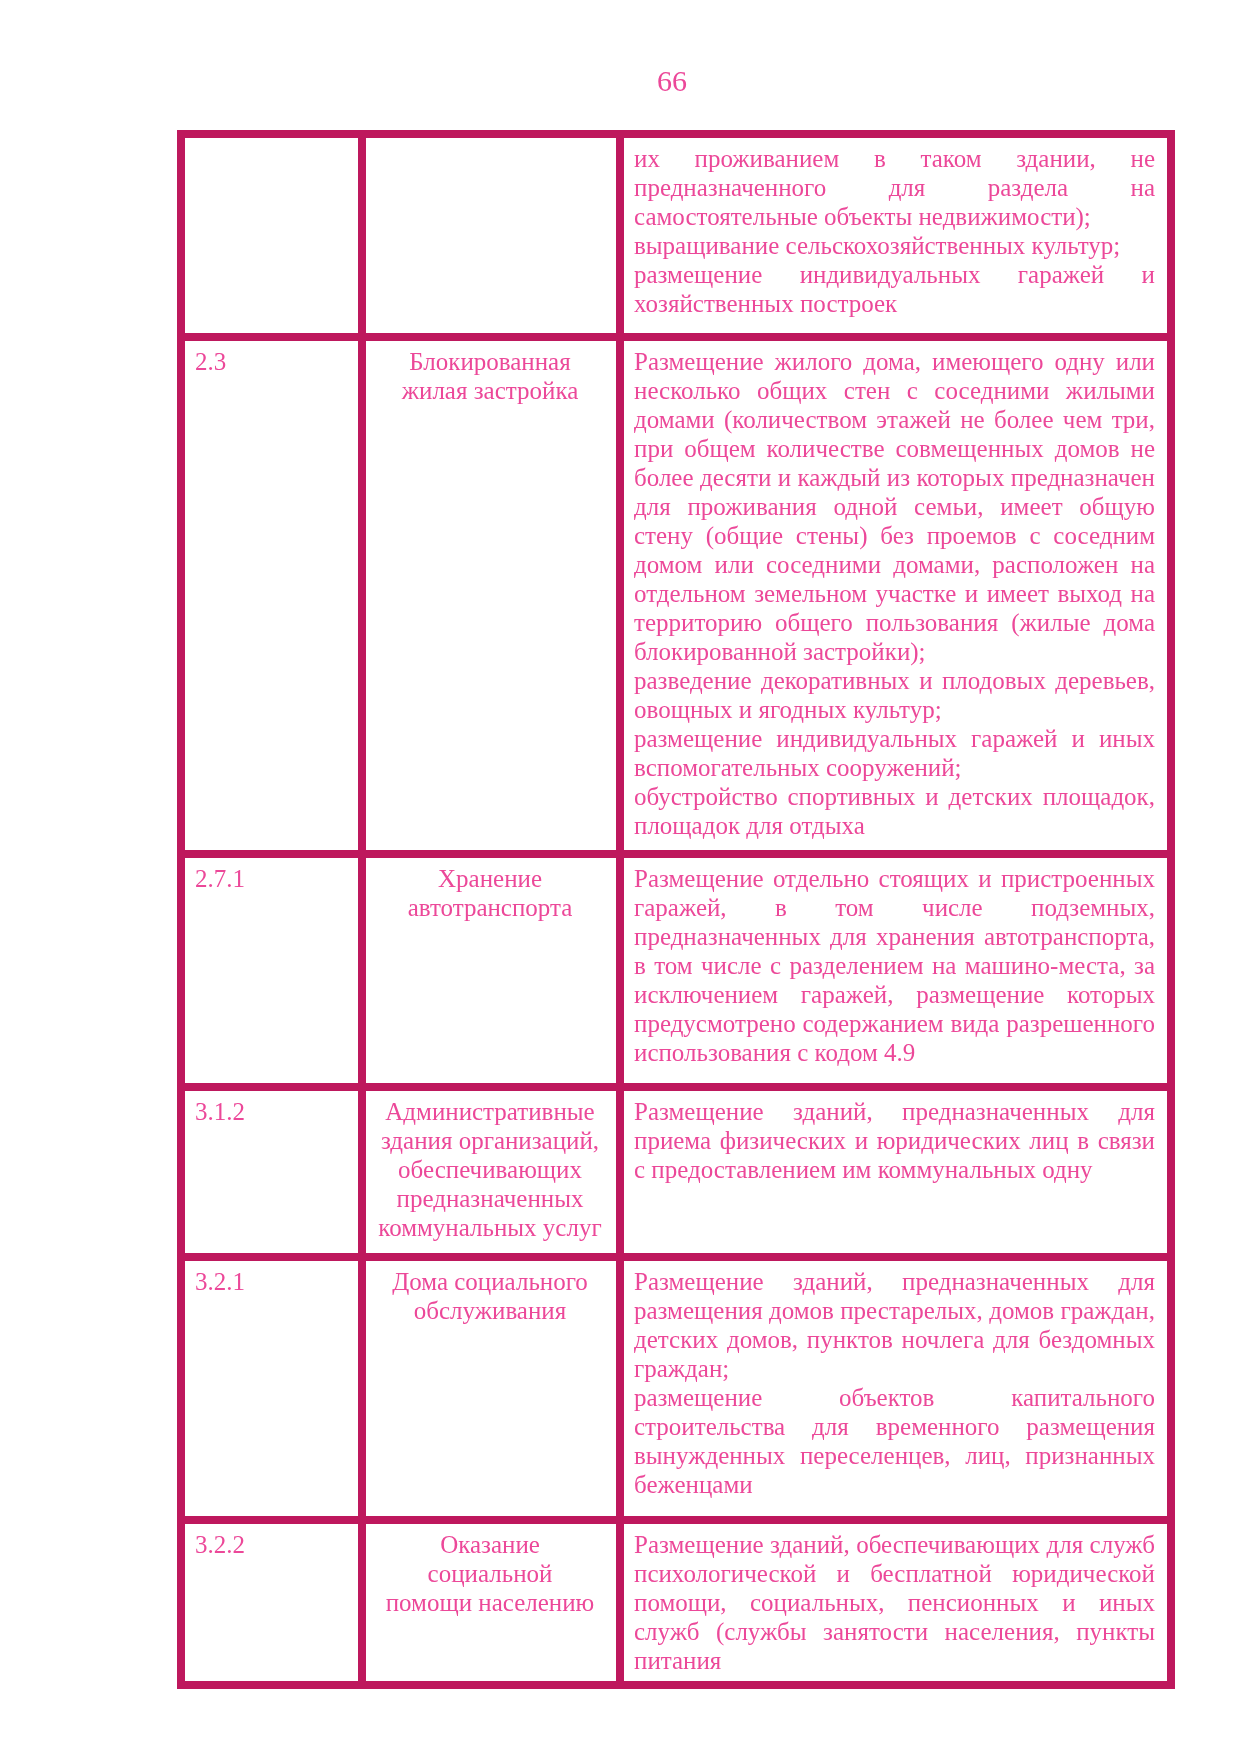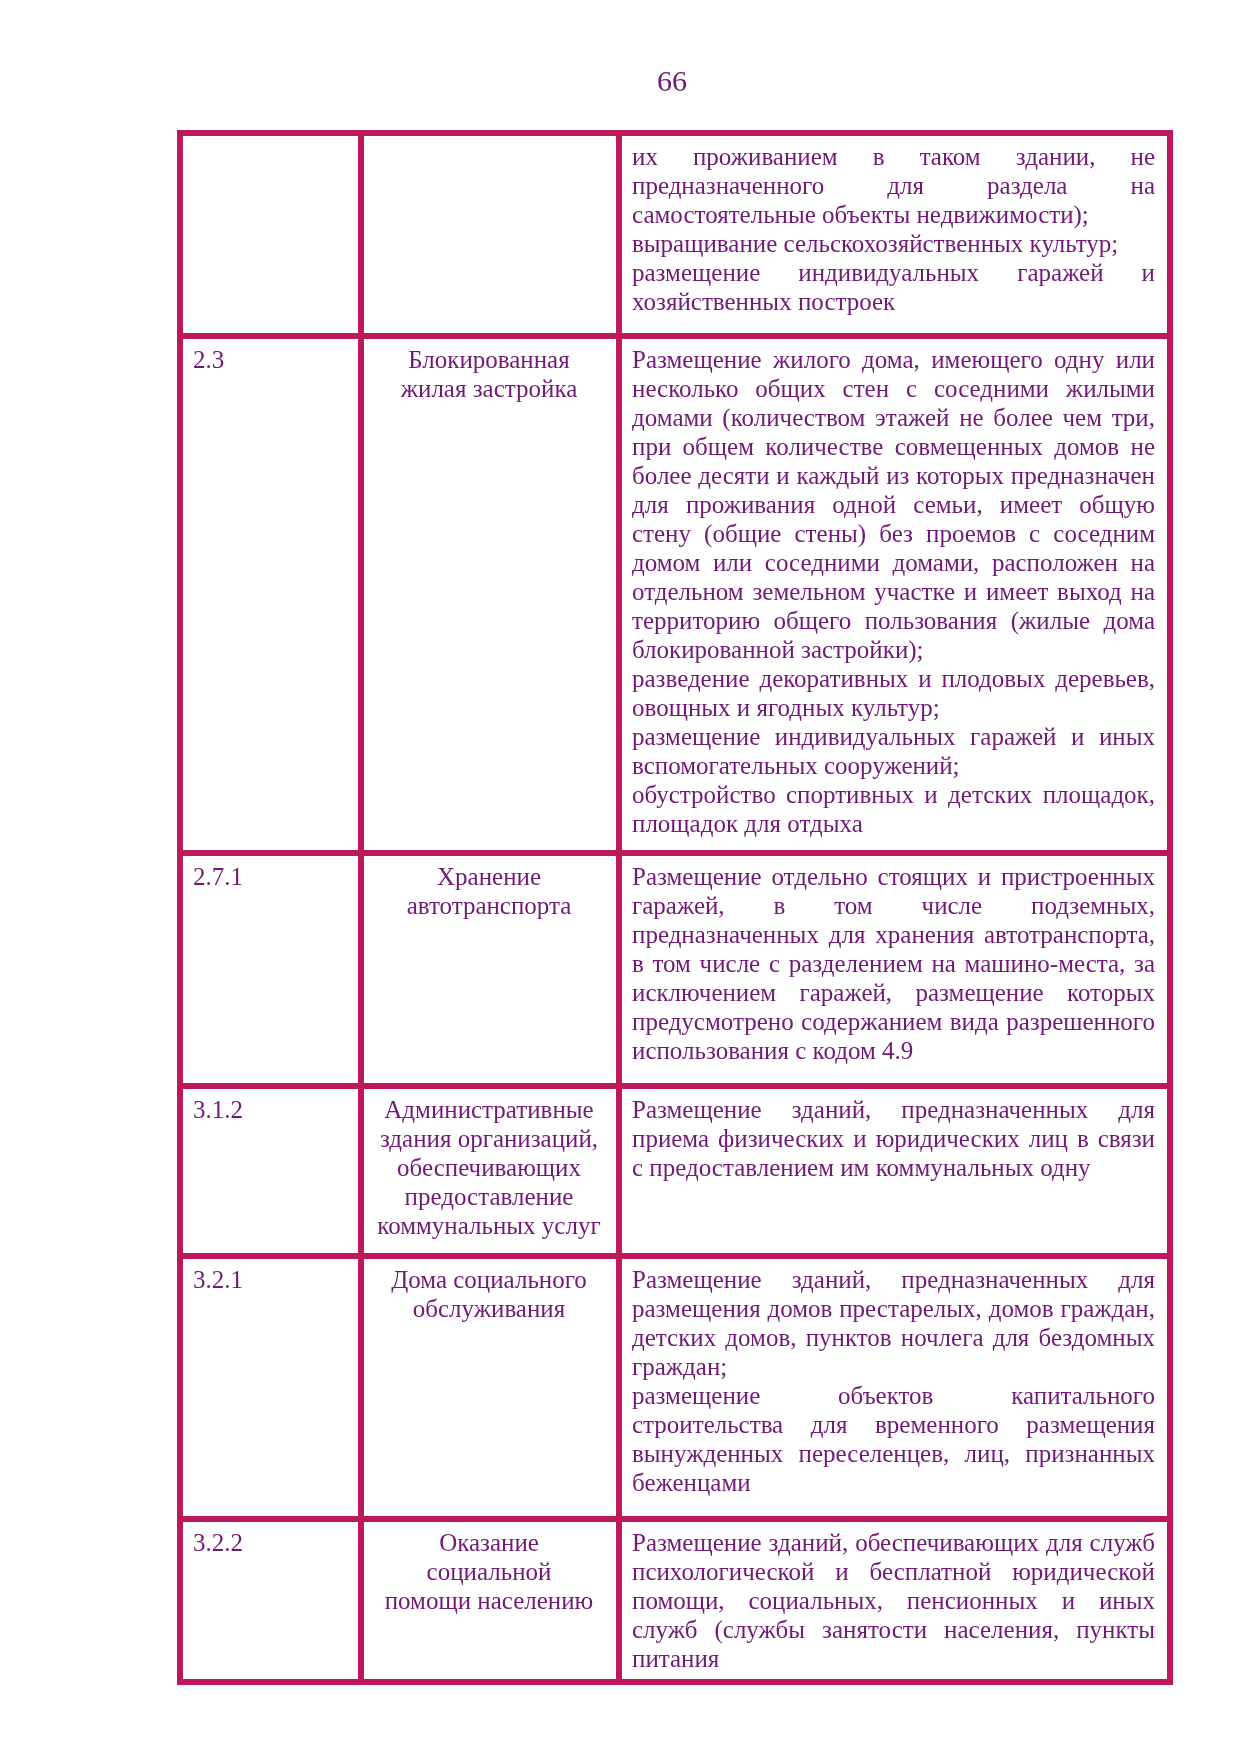--- a/index.html
+++ b/index.html
@@ -5,21 +5,21 @@
   html, body {
     margin: 0;
     padding: 0;
     background: #ffffff;
   }
   .page {
     position: relative;
     width: 1240px;
     height: 1746px;
     background: #ffffff;
-    color: #701a75;
+    color: #ec4899;
     font-family: "Liberation Serif", "DejaVu Serif", serif;
     overflow: hidden;
   }
   .page-number {
     position: absolute;
     left: 177px;
     top: 64px;
     width: 990px;
     text-align: center;
     font-size: 30px;
@@ -27,21 +27,21 @@
   }
   table.land-use {
     position: absolute;
     left: 177px;
     top: 130px;
     width: 990px;
     border-collapse: collapse;
     table-layout: fixed;
   }
   table.land-use td {
-    border: 6px solid #be185d;
+    border: 8px solid #be185d;
     vertical-align: top;
     font-size: 25px;
     line-height: 29px;
     padding: 6px 12px 6px 10px;
   }
   td.code-cell {
     padding-left: 10px;
     padding-right: 6px;
   }
   td.name-cell {
@@ -110,21 +110,21 @@
         <td class="desc-cell">
           <p>Размещение отдельно стоящих и пристроенных гаражей, в том числе подземных, предназначенных для хранения автотранспорта, в том числе с разделением на машино-места, за исключением гаражей, размещение которых предусмотрено содержанием вида разрешенного использования с кодом 4.9</p>
         </td>
       </tr>
 
       <tr class="r3">
         <td class="code-cell">3.1.2</td>
         <td class="name-cell">Административные
 здания организаций,
 обеспечивающих
-предоставление
+предназначенных
 коммунальных услуг</td>
         <td class="desc-cell">
           <p>Размещение зданий, предназначенных для приема физических и юридических лиц в связи с предоставлением им коммунальных одну</p>
         </td>
       </tr>
 
       <tr class="r4">
         <td class="code-cell">3.2.1</td>
         <td class="name-cell">Дома социального
 обслуживания</td>

